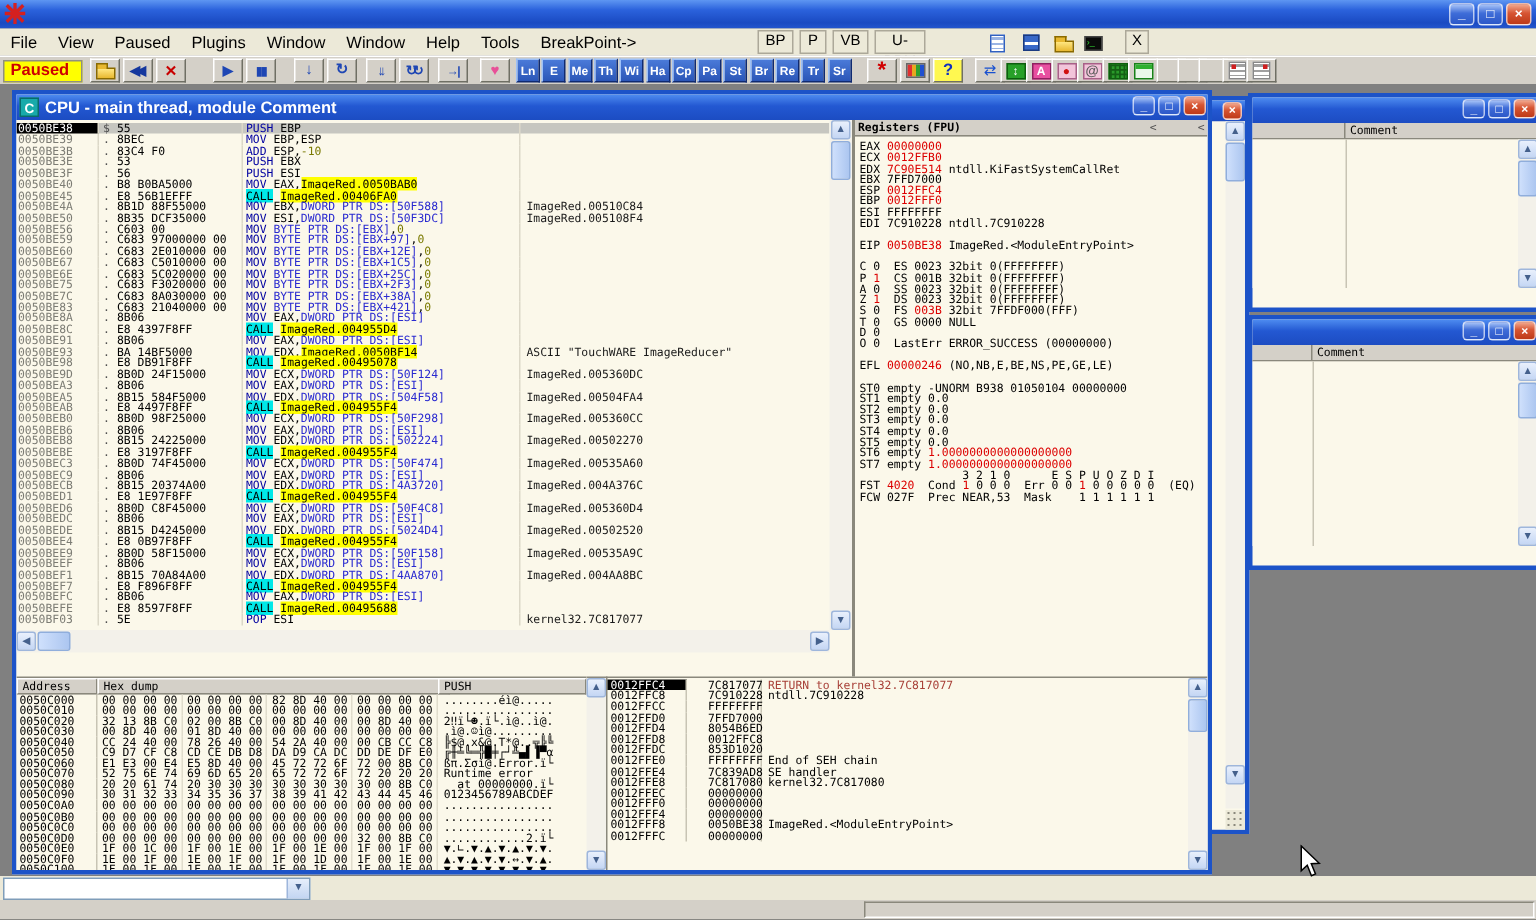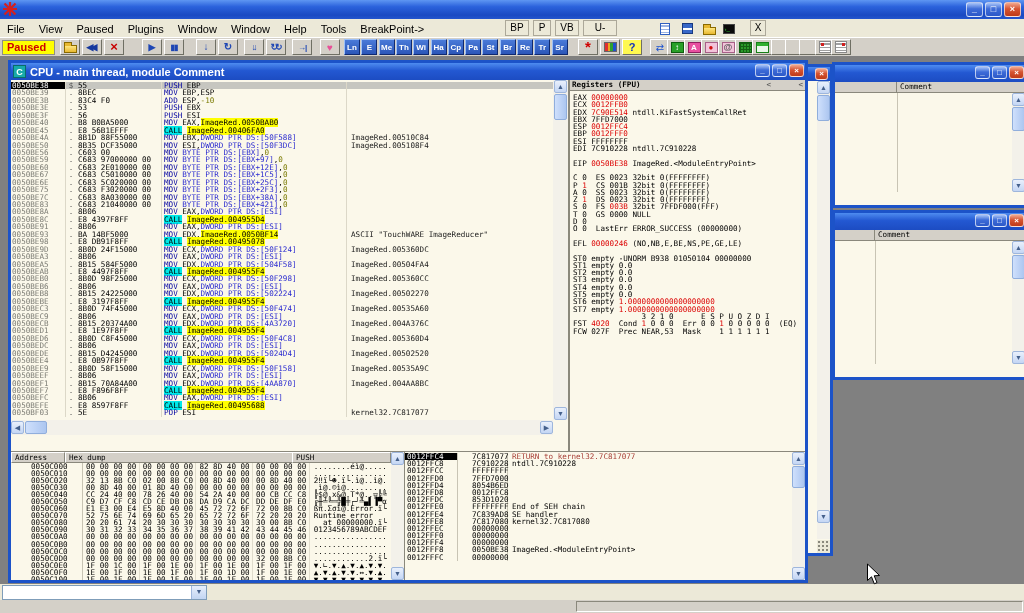--- a/index.html
+++ b/index.html
@@ -108,21 +108,21 @@
     border-bottom:1px solid #8A887C;font-weight:bold;padding:1px 2px;display:flex;justify-content:space-between;}
   #reg-lines{position:absolute;left:3px;top:14px;right:0;}
   .rl{height:7.3px;}
   .red{color:#DC0000;}
 
   #infopane{position:absolute;left:0;top:356px;width:557px;height:14px;border-top:1px solid #8A887C;padding:2px 0 0 3px;}
 
   #dump{position:absolute;left:0;top:371px;width:380px;height:129px;border-top:1px solid #8A887C;}
   .dhead{position:absolute;top:0;height:11px;background:#D4D0C8;border:1px solid;border-color:#FFF #8A887C #8A887C #FFF;padding:1px 3px;}
   #dump-rows{position:absolute;left:0;top:11px;right:0;}
-  .du{display:flex;height:7.05px;margin-left:18px;}
+  .du{display:flex;height:7.05px;}
   .du .a{width:54px;padding-left:2px;border-right:1px solid #C8C4B4;}
   .du .g{width:56.7px;border-right:1px solid #E0DCCC;padding-left:3px;}
   .du .s{flex:1;padding-left:4px;}
   #dump-vsb{left:380px;top:371px;width:13px;height:129px;border-top:1px solid #8A887C;}
 
   #stack{position:absolute;left:393px;top:371px;width:388px;height:129px;border-top:1px solid #8A887C;border-left:1px solid #8A887C;padding-top:1px;}
   .sr{display:flex;height:7.2px;}
   .sr .a{width:53px;padding-left:2px;border-right:1px solid #C8C4B4;}
   .sr .v{width:50px;padding-left:14px;border-right:1px solid #C8C4B4;}
   .sr .c{flex:1;padding-left:4px;}

